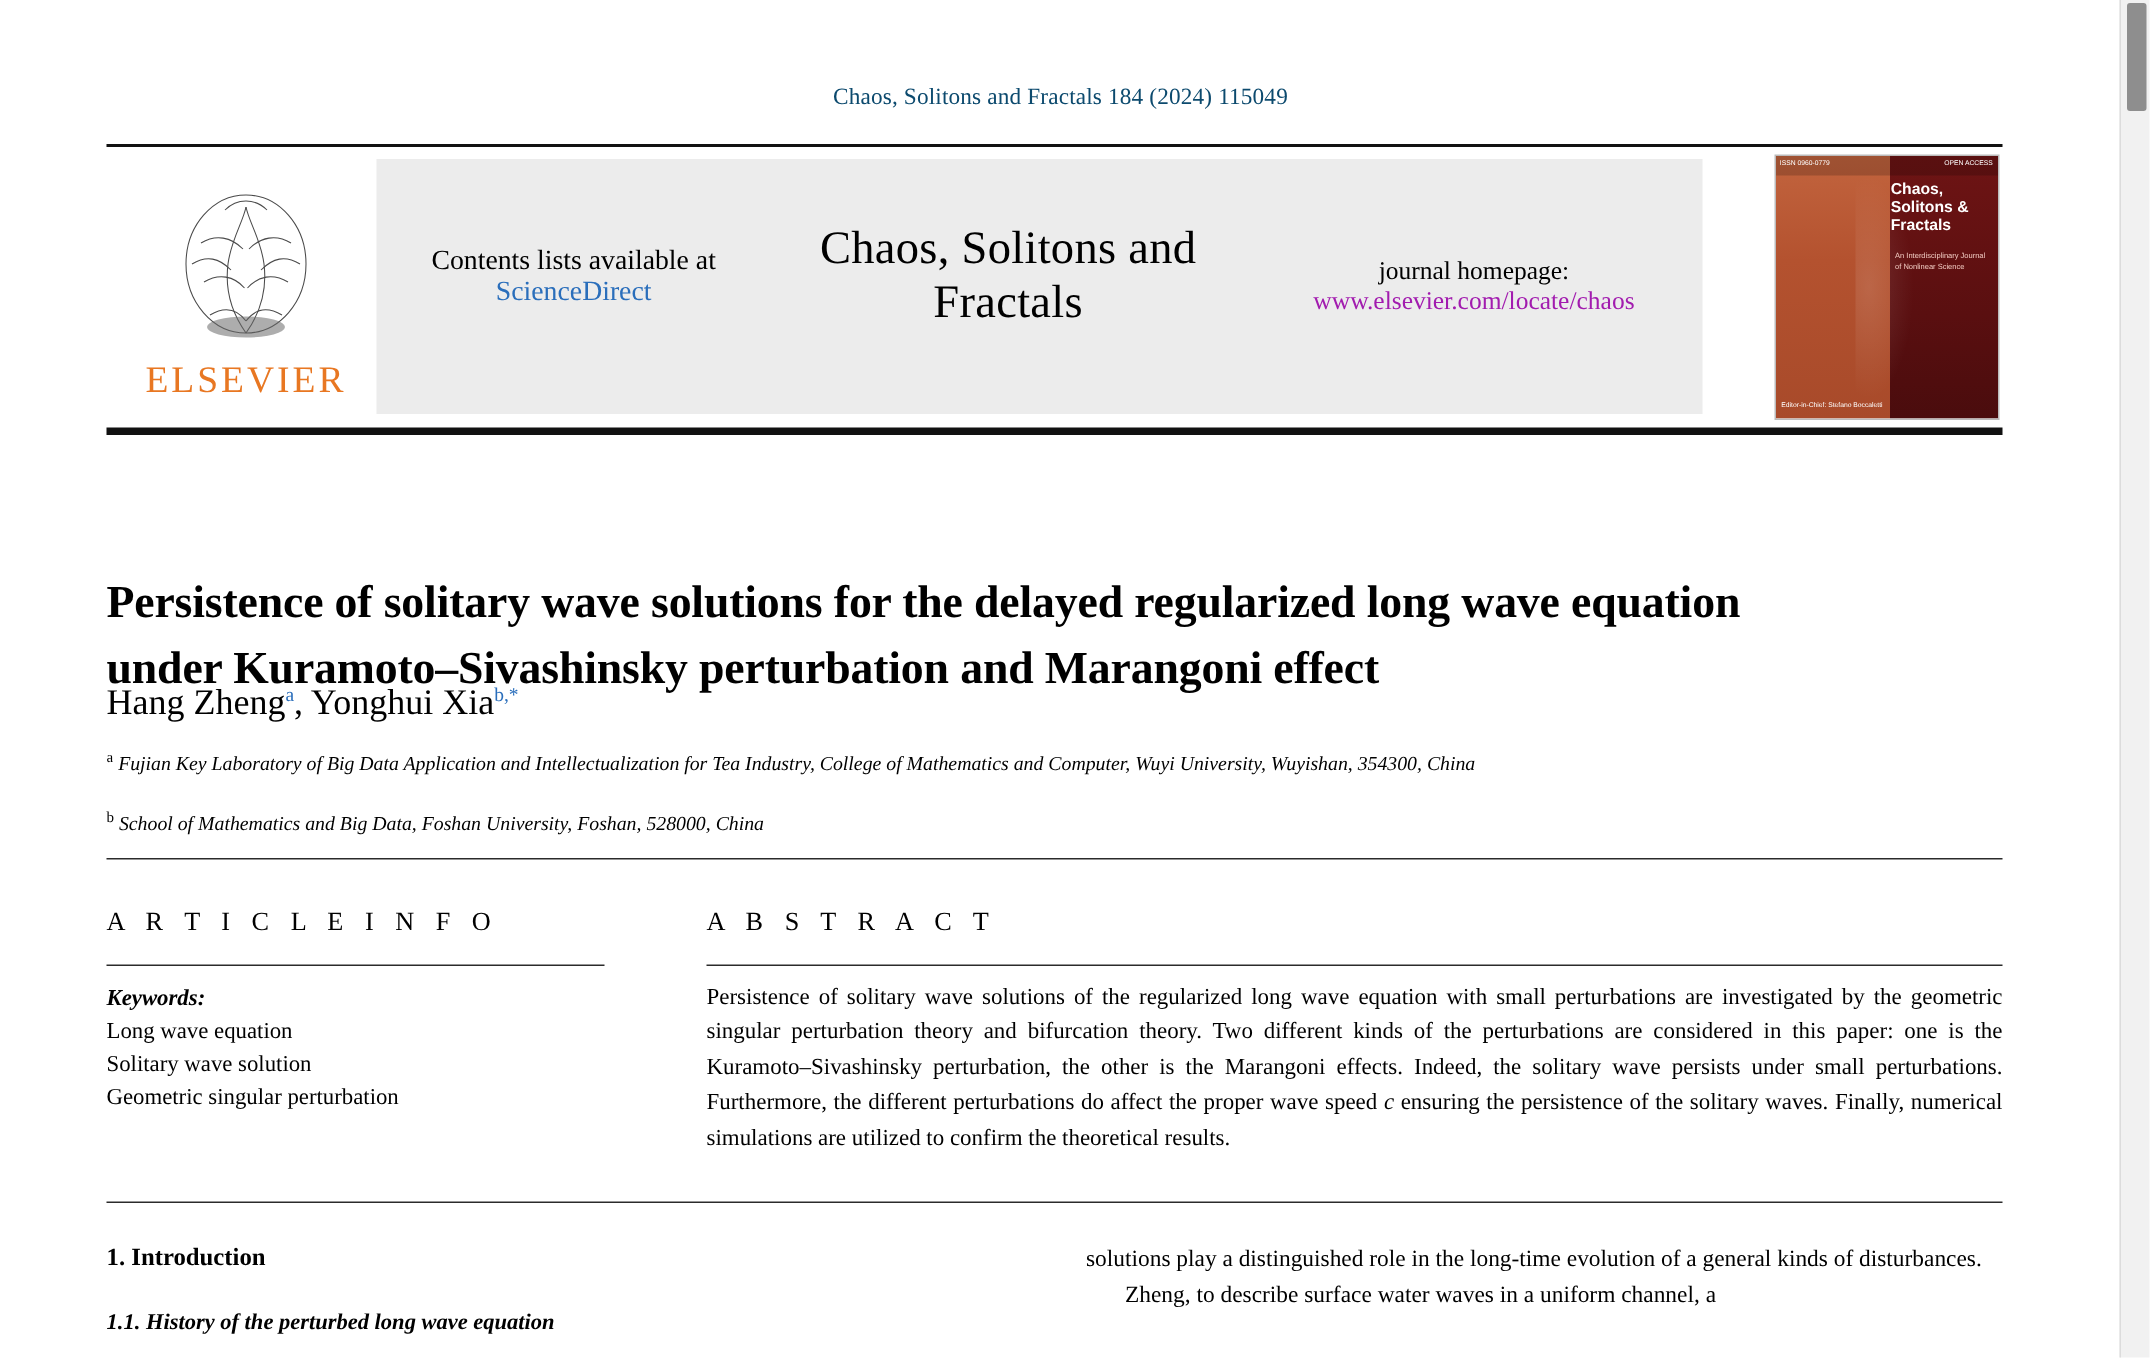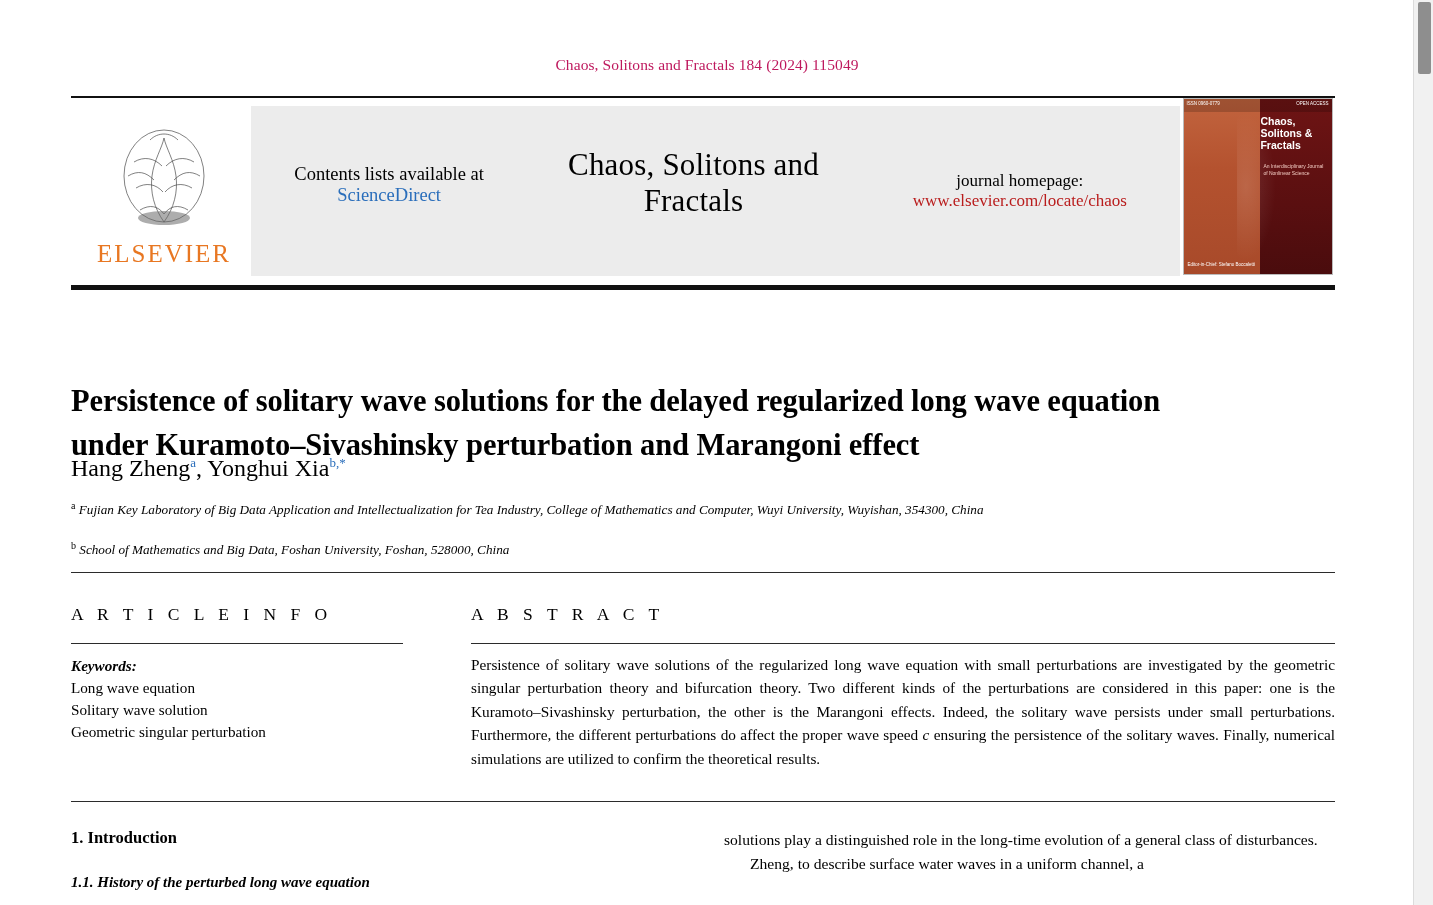--- a/index.html
+++ b/index.html
@@ -42,21 +42,21 @@
     border-radius: 2px;
   }
   
   .running-head {
     position: absolute;
     top: 56px;
     left: 0;
     width: 1414px;
     text-align: center;
     font-size: 15.5px;
-    color: #be185d;
+    color: #0c4a6e;
     letter-spacing: .1px;
   }
   
   .masthead {
     position: absolute;
     left: 71px;
     top: 96px;
     width: 1264px;
     border-top: 2px solid #111;
     border-bottom: 5px solid #111;
@@ -107,26 +107,27 @@
   }
   .contents-line a { color: #2a6ebb; text-decoration: none; }
   .journal-title {
     font-size: 31px;
     letter-spacing: .2px;
     margin-bottom: 16px;
   }
   .homepage-line {
     font-size: 17px;
   }
-  .homepage-line a { color: #b91c1c; text-decoration: none; }
+  .homepage-line a { color: #a21caf; text-decoration: none; }
   .cover-thumb {
     width: 155px;
     display: flex;
-    align-items: flex-start;
+    align-items: center;
     justify-content: center;
+    padding-left: 45px;
   }
   .cover-img {
     width: 148px;
     height: 175px;
     border: 1px solid #bbb;
     position: relative;
     overflow: hidden;
     background: #fff;
   }
   .cover-left {
@@ -375,21 +376,21 @@
   <div class="abstract"><span>Persistence of solitary wave solutions of the regularized long wave equation with small perturbations are investigated by the geometric singular perturbation theory and bifurcation theory. Two different kinds of the perturbations are considered in this paper: one is the Kuramoto–Sivashinsky perturbation, the other is the Marangoni effects. Indeed, the solitary wave persists under small perturbations. Furthermore, the different perturbations do affect the proper wave speed </span><i>c</i><span> ensuring the persistence of the solitary waves. Finally, numerical simulations are utilized to confirm the theoretical results.</span></div>
 
   <div class="rule rule-bottom"></div>
 
   <div class="col-left">
     <h2 class="h-intro">1. Introduction</h2>
     <h3 class="h-sub">1.1. History of the perturbed long wave equation</h3>
   </div>
 
   <div class="col-right">
-    <p>solutions play a distinguished role in the long-time evolution of a general class of disturbances.</p>
+    <p>solutions play a distinguished role in the long-time evolution of a general kinds of disturbances.</p>
     <p class="indent">Zheng, to describe surface water waves in a uniform channel, a</p>
   </div>
 
 </div>
 
 <div class="scrollbar-track">
   <div class="scrollbar-thumb"></div>
 
 </div>
 

